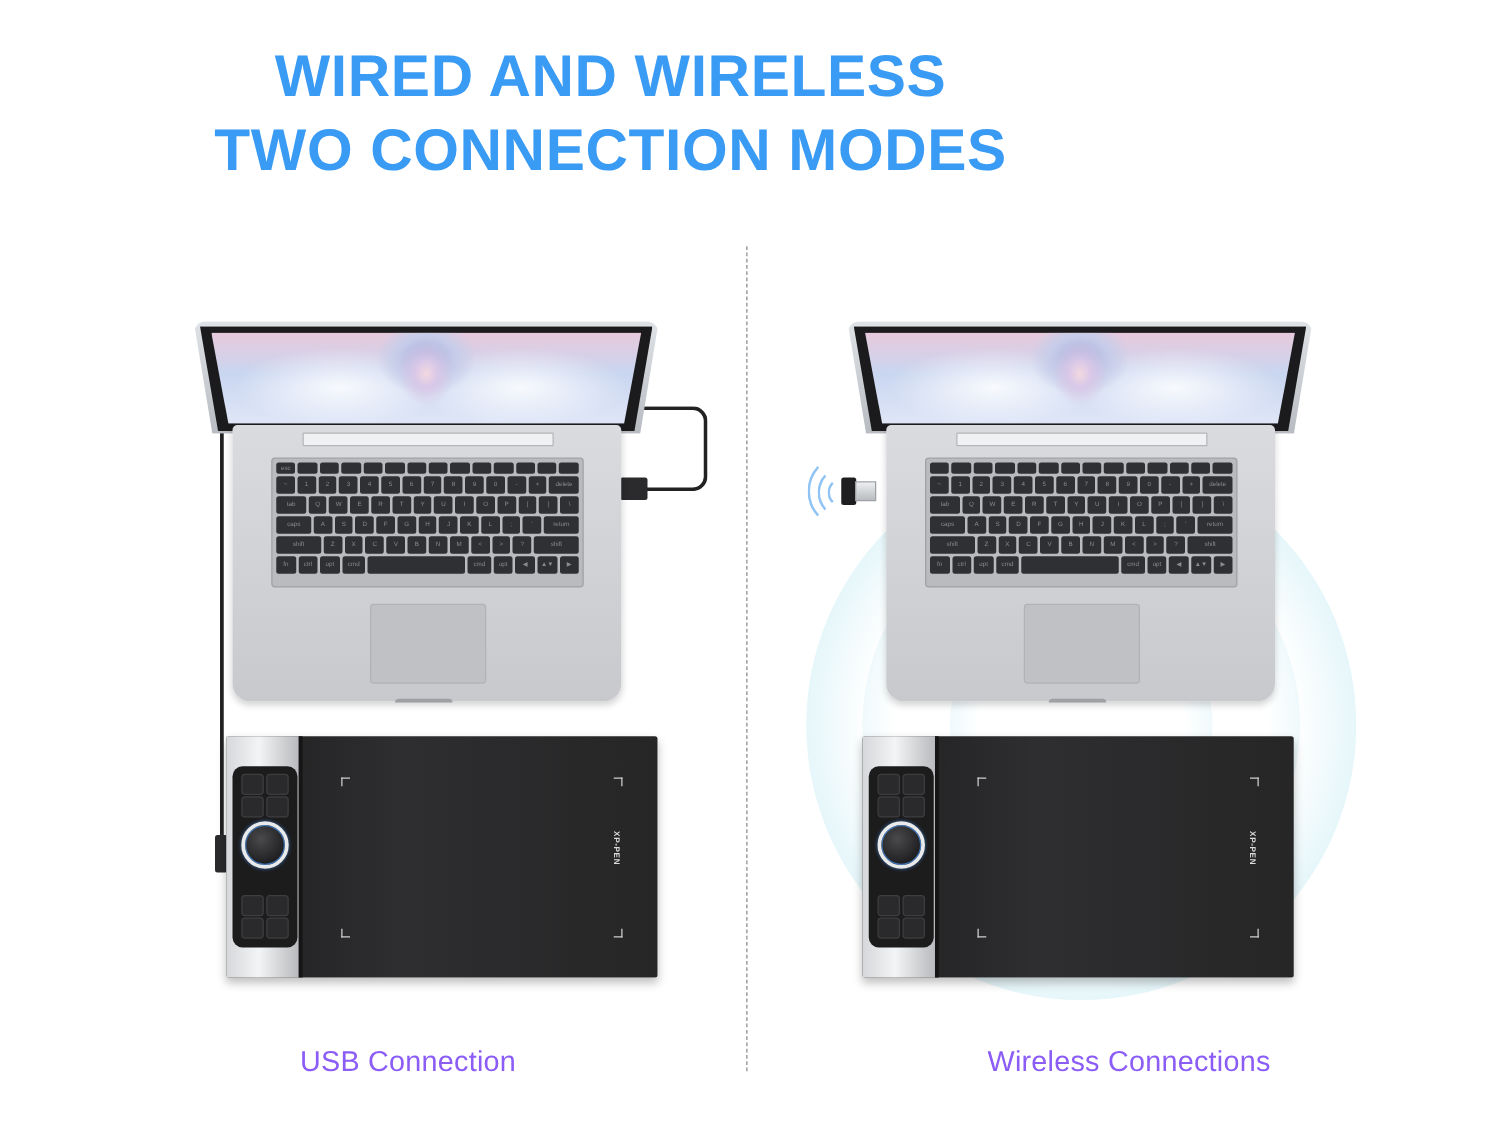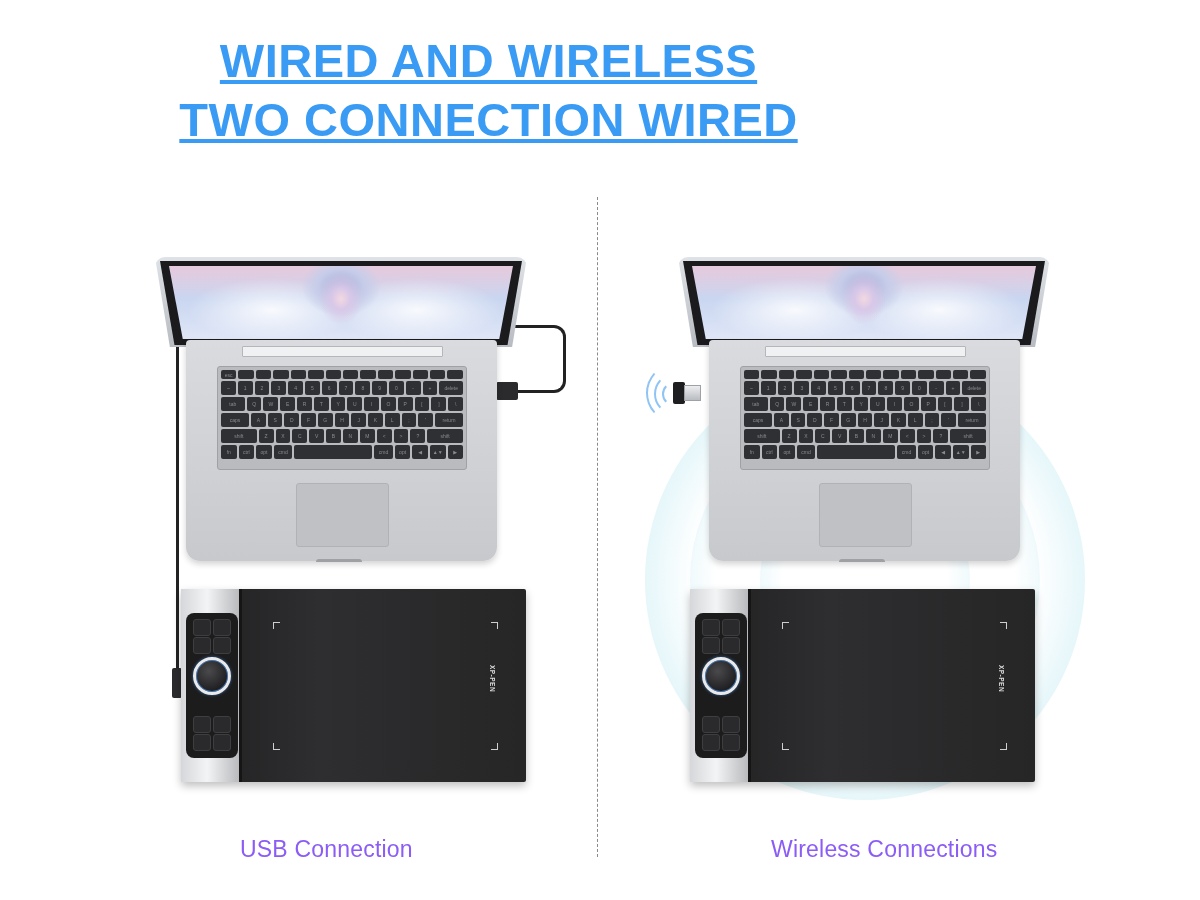--- a/index.html
+++ b/index.html
@@ -1,17 +1,17 @@
 <!DOCTYPE html>
 <html><head>
 <meta charset="utf-8">
 <style>
   html, body { margin:0; padding:0; }
   body { width:1200px; height:900px; background:#ffffff; position:relative; overflow:hidden; font-family:"Liberation Sans", "DejaVu Sans", sans-serif; }
-  .title { position:absolute; left:0; width:977px; text-align:center; color:#3a9bf4; font-weight:bold; font-size:47px; letter-spacing:0.5px; line-height:1;text-decoration:underline; }
+  .title { position:absolute; left:0; width:977px; text-align:center; color:#3a9bf4; font-weight:bold; font-size:47px; letter-spacing:0.5px; line-height:1; }
   .title.l1 { top:37px; }
   .title.l2 { top:96px; }
   .divider { position:absolute; left:597px; top:197px; height:660px; border-left:1.5px dashed #8a8a8a; width:0; }
   .caption { position:absolute; top:836px; font-size:23px; color:#8b5cf6; letter-spacing:0.2px; }
 
   
   .laptop { position:absolute; width:380px; height:310px; }
   .lid { position:absolute; left:0; top:0; width:372px; height:90px; background:linear-gradient(#dfe2e6,#b8bcc2); border-radius:10px 10px 2px 2px; clip-path:polygon(0 0,100% 0,96% 100%,4% 100%); }
   .bezel { position:absolute; left:5px; top:4px; width:362px; height:84px; background:#1b1b1d; clip-path:polygon(0 0,100% 0,96% 100%,4% 100%); }
   .screen { position:absolute; left:14px; top:9px; width:344px; height:73px; clip-path:polygon(0 0,100% 0,96% 100%,4% 100%);
@@ -45,21 +45,21 @@
 
   
   .ring { position:absolute; border-radius:50%; }
   .dongle { position:absolute; left:673px; top:382px; width:28px; height:22px; }
   .wave { position:absolute; border:2.5px solid #8fc4f4; border-radius:50%; border-right-color:transparent; border-top-color:transparent; border-bottom-color:transparent; }
 </style>
 </head>
 <body>
 
 <div class="title l1">WIRED AND WIRELESS</div>
-<div class="title l2">TWO CONNECTION WIRED</div>
+<div class="title l2">TWO CONNECTION MODES</div>
 
 <div class="divider"></div>
 
 <div>
 
   <div class="cable" style="left:176px; top:330px; width:8px; height:345px; border-width:0 0 0 3px; border-radius:8px 0 0 0; border-top:3px solid #222;"></div>
   <div class="usb-plug" style="left:172px; top:668px; width:10px; height:30px;"></div>
 
   <div class="cable" style="left:508px; top:325px; width:58px; height:68px; border-width:3px 3px 3px 0; border-radius:0 12px 12px 0;"></div>
   <div class="usb-plug" style="left:496px; top:382px; width:22px; height:18px;"></div>
@@ -322,14 +322,14 @@
         <div class="ek" style="left:27px; top:121px;"></div>
       </div>
     </div>
     <div class="corner" style="left:92px; top:33px; border-top-width:1.5px; border-left-width:1.5px;"></div>
     <div class="corner" style="left:310px; top:33px; border-top-width:1.5px; border-right-width:1.5px;"></div>
     <div class="corner" style="left:92px; top:154px; border-bottom-width:1.5px; border-left-width:1.5px;"></div>
     <div class="corner" style="left:310px; top:154px; border-bottom-width:1.5px; border-right-width:1.5px;"></div>
     <div class="logo" style="left:298px; top:86px;">XP-PEN</div>
   </div>
 
-  <div class="caption" style="left:771px;">Wireless Connections</div>
+  <div class="caption" style="left:790px;">Wireless Connections</div>
 </div>
 
 </body></html>

